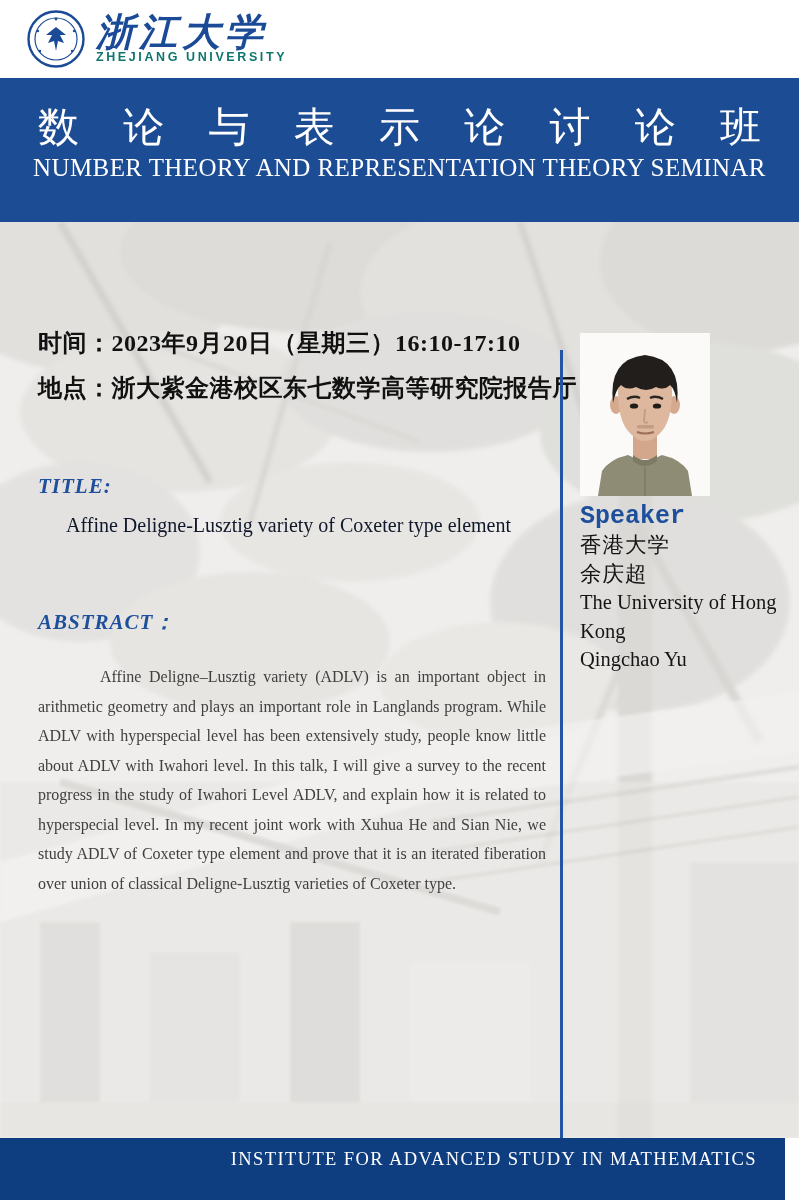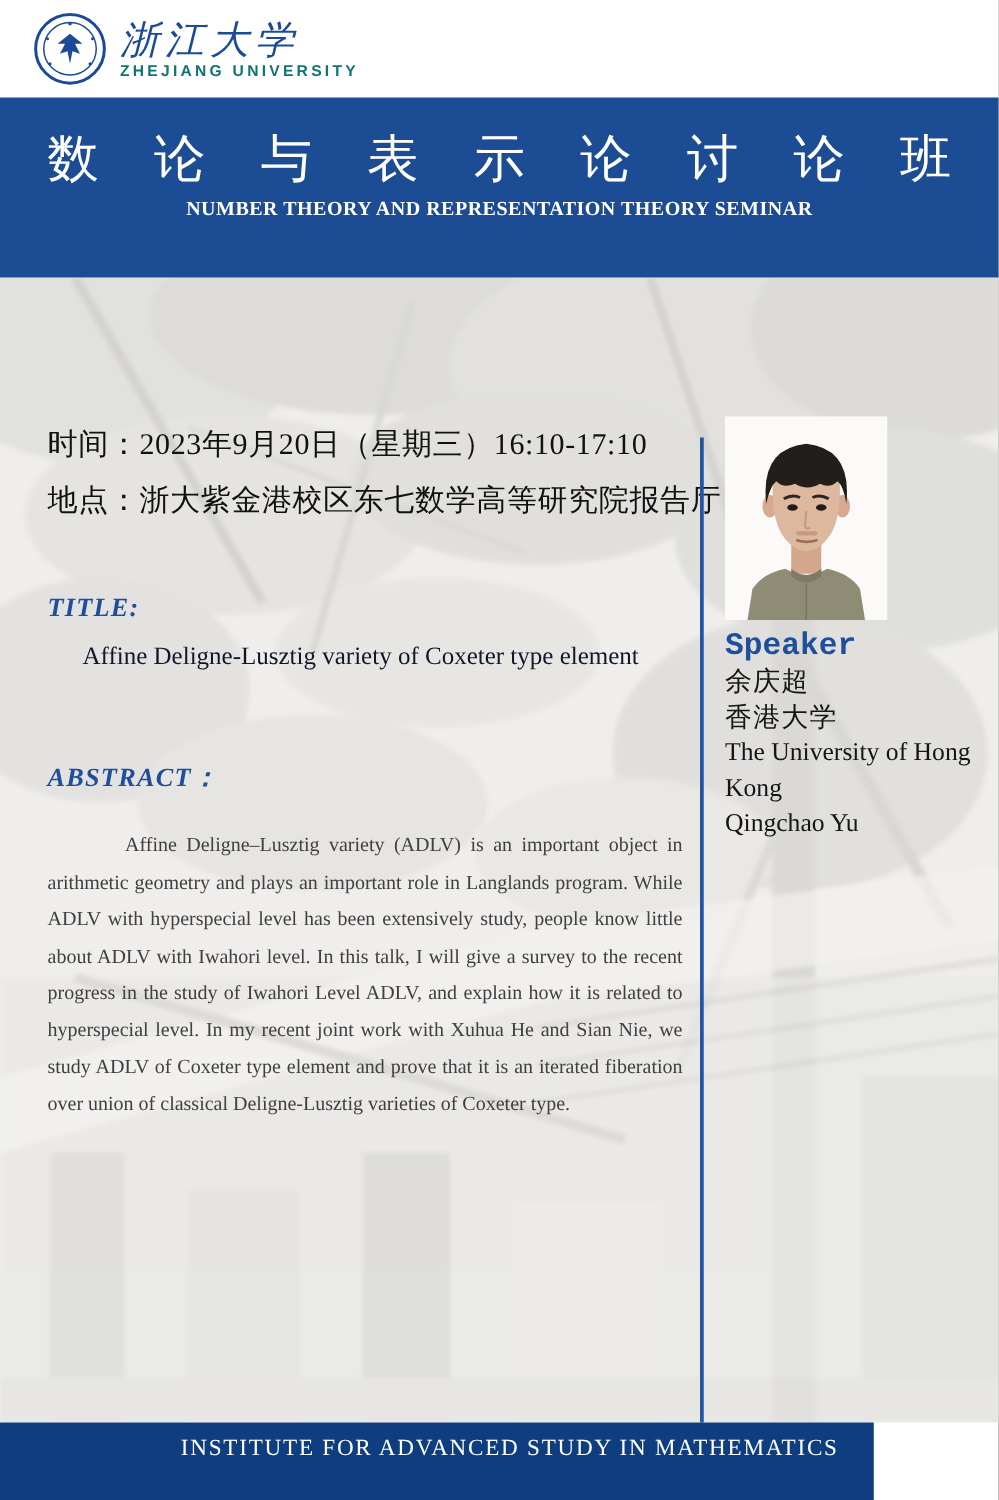--- a/index.html
+++ b/index.html
@@ -32,22 +32,22 @@
   }
   .logo {
     position: absolute;
     left: 26px; top: 9px;
     display: flex;
     align-items: center;
   }
   .logo-seal { width: 60px; height: 60px; }
   .logo-textblock { margin-left: 10px; }
   .logo-cn {
-    font-size: 31px;
-    font-weight: normal;
+    font-size: 38px;
+    font-weight: bold;
     font-style: italic;
     color: #1b4b97;
     letter-spacing: 5px;
     line-height: 36px;
     font-family: "Liberation Serif", "DejaVu Serif", serif;
   }
   .logo-en {
     font-size: 12.5px;
     font-weight: bold;
     color: #0f766e;
@@ -68,38 +68,37 @@
   .banner-cn {
     margin-top: 32px;
     font-size: 41px;
     font-weight: normal;
     letter-spacing: 17px;
     text-indent: 17px;
     line-height: 34px;
   }
   .banner-en {
     margin-top: 10px;
-    font-size: 16px;
-    font-weight: bold;
+    font-size: 25px;
+    font-weight: normal;
     letter-spacing: 0.4px;
     line-height: 28px;
   }
 
   
   .main { position: absolute; left: 0; top: 222px; width: 799px; height: 916px; z-index: 2; }
 
   .detail-line {
     position: absolute;
     left: 38px;
     font-size: 24px;
-    font-weight: normal;
+    font-weight: bold;
     color: #111111;
     letter-spacing: 0.5px;
     white-space: nowrap;
-    margin-top: 12px;
   }
   .detail-time { top: 105px; }
   .detail-location { top: 150px; }
 
   .sec-heading {
     position: absolute;
     left: 38px;
     font-size: 21px;
     font-weight: bold;
     font-style: italic;
@@ -151,21 +150,21 @@
     font-size: 20.5px;
     line-height: 28.5px;
     color: #151515;
   }
   .speaker-line.cjk { font-size: 21.5px; letter-spacing: 1px; }
 
   
   .footer {
     position: absolute;
     left: 0; top: 1138px;
-    width: 699px; height: 62px;
+    width: 785px; height: 62px;
     background: #0f3e80;
     z-index: 3;
     color: #ffffff;
     text-align: right;
     padding: 10px 28px 0 0;
   }
   .footer-en {
     font-size: 18.5px;
     letter-spacing: 1.4px;
     line-height: 23px;
@@ -286,22 +285,22 @@
 
         <ellipse cx="54" cy="73" rx="4.2" ry="2.6" fill="#201c19"></ellipse>
         <ellipse cx="77" cy="73" rx="4.2" ry="2.6" fill="#201c19"></ellipse>
 
         <path d="M 65 76 L 64 88 Q 65 91 68 89" stroke="#c49a80" stroke-width="1.8" fill="none"></path>
 
         <rect x="57" y="92" width="17" height="3.4" rx="1.6" fill="#b08a71" opacity="0.6"></rect>
         <path d="M 57 99 Q 65 102 74 99" stroke="#9c6f5b" stroke-width="2" fill="none"></path>
       </svg>
       <div class="speaker-label">Speaker</div>
+      <div class="speaker-line cjk">香港大学</div>
       <div class="speaker-line cjk">余庆超</div>
-      <div class="speaker-line cjk">香港大学</div>
       <div class="speaker-line">The University of Hong Kong</div>
       <div class="speaker-line">Qingchao Yu</div>
     </div>
   </div>
 
   <div class="footer">
     <div class="footer-en">INSTITUTE FOR ADVANCED STUDY IN MATHEMATICS</div>
   </div>
 
 </div>

